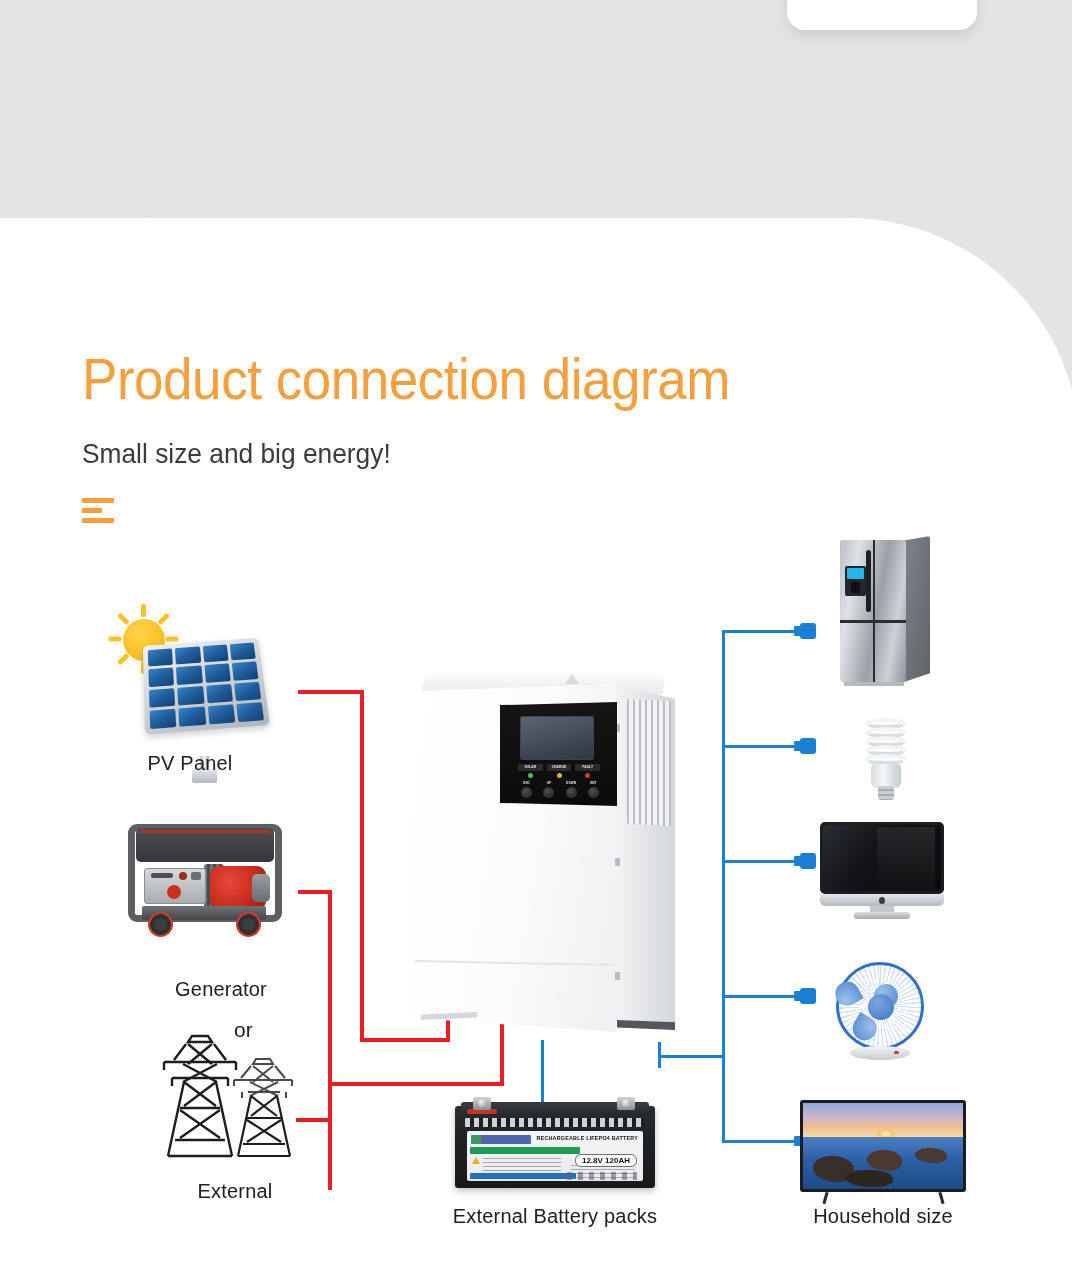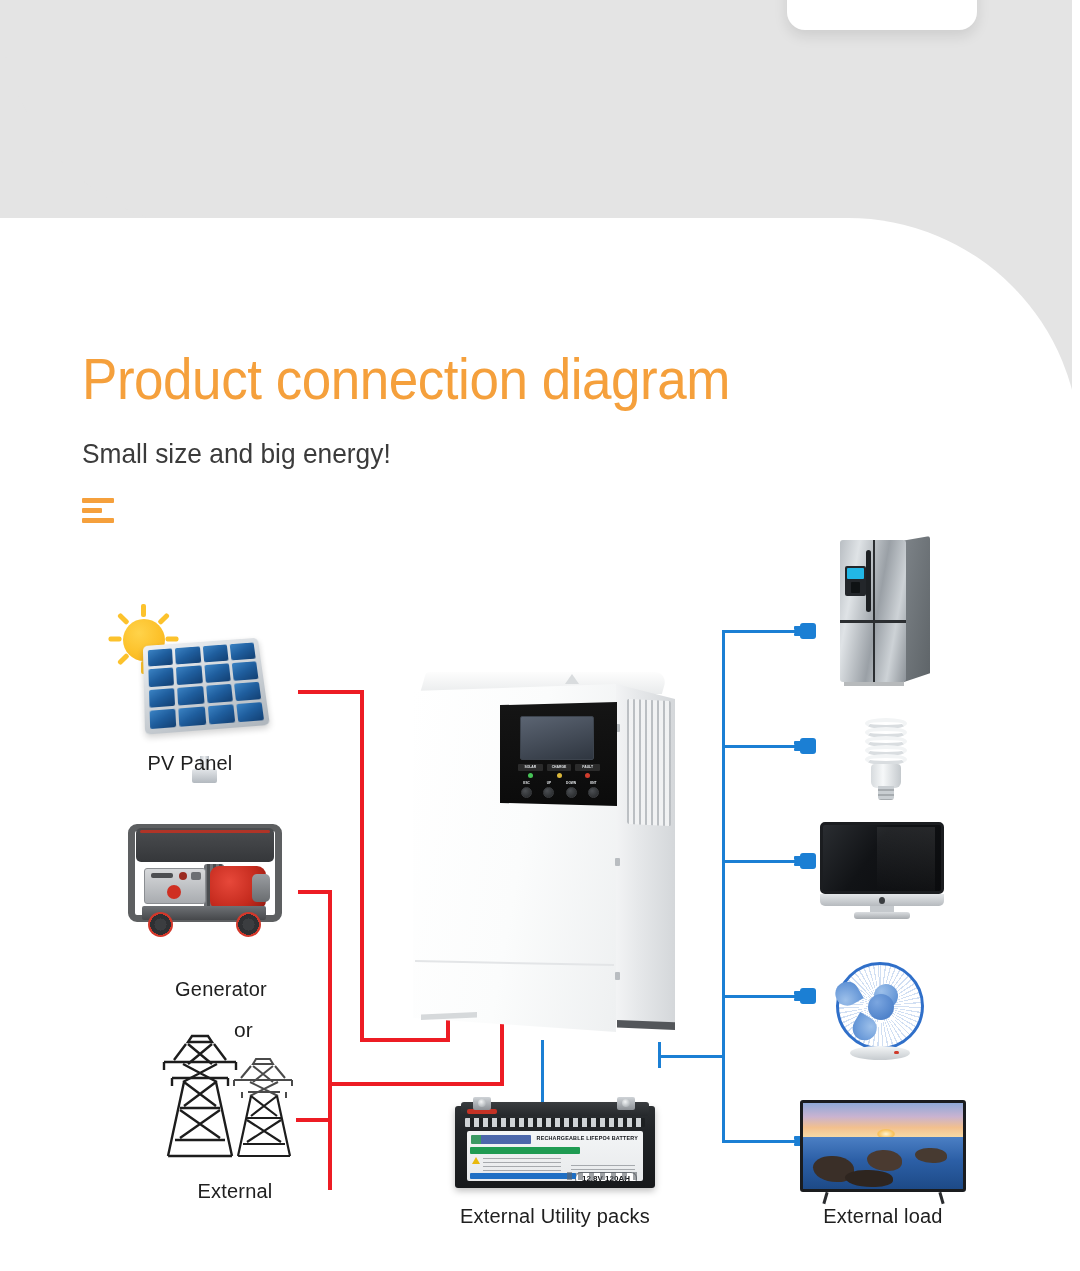--- a/index.html
+++ b/index.html
@@ -186,21 +186,21 @@
   .term-red{position:absolute;left:12px;top:11px;width:30px;height:5px;border-radius:2px;background:#c43225;}
   .ribs{position:absolute;left:10px;top:20px;width:180px;height:9px;
     background:repeating-linear-gradient(90deg,#cfd3d6 0 5px,#1d2022 5px 9px);border-radius:1px;}
   .lbl{position:absolute;left:12px;top:33px;width:176px;height:50px;border-radius:2px;
     background:linear-gradient(180deg,#f3f5f6 0%,#e8eaec 100%);overflow:hidden;}
   .lbl .brandbar{position:absolute;left:4px;top:4px;width:60px;height:9px;
     background:linear-gradient(90deg,#1b8a4a 0 16%,#2f4f9e 16% 100%);border-radius:1px;opacity:.85;}
   .lbl .t-right{position:absolute;right:5px;top:4px;font-size:5.4px;font-weight:bold;color:#12151a;letter-spacing:.2px;}
   .lbl .greenbar{position:absolute;left:3px;top:16px;width:110px;height:7px;background:#1f9b52;border-radius:1px;}
   .lbl .spec{position:absolute;right:6px;top:23px;font-size:8px;font-weight:bold;color:#0d0f12;
-    border:1px solid #6a6f75;padding:1px 6px;background:#fff;border-radius:6px;margin-top:18px;}
+    border:1px solid #6a6f75;padding:1px 6px;background:#fff;border-radius:6px;}
   .lbl .warn{position:absolute;left:5px;top:26px;width:8px;height:7px;background:#e8b90c;
     clip-path:polygon(50% 0,100% 100%,0 100%);}
   .lbl .txtA{position:absolute;left:16px;top:27px;width:78px;height:16px;
     background:repeating-linear-gradient(180deg,#6d7278 0 1px,transparent 1px 4px);opacity:.55;}
   .lbl .txtB{position:absolute;right:8px;top:34px;width:64px;height:13px;
     background:repeating-linear-gradient(180deg,#6d7278 0 1px,transparent 1px 4px);opacity:.55;}
   .lbl .bluebar{position:absolute;left:3px;bottom:2px;width:106px;height:6px;background:#1f6fc4;border-radius:1px;}
   .lbl .certs{position:absolute;right:6px;bottom:1px;width:70px;height:8px;
     background:repeating-linear-gradient(90deg,#5e6369 0 5px,transparent 5px 11px);opacity:.6;}
 
@@ -515,21 +515,21 @@
       <span class="t-right">RECHARGEABLE LIFEPO4 BATTERY</span>
       <i class="greenbar"></i>
       <i class="warn"></i>
       <i class="txtA"></i>
       <i class="txtB"></i>
       <span class="spec">12.8V  120AH</span>
       <i class="bluebar"></i>
       <i class="certs"></i>
     </div>
   </div>
-  <div class="cap cap-bat">External Utility packs</div>
+  <div class="cap cap-bat">External Battery packs</div>
 
   <div class="fridge">
     <span class="fr-side"></span>
     <span class="fr-main"></span>
     <span class="fr-div"></span>
     <span class="fr-hsplit"></span>
     <span class="fr-handle"></span>
     <span class="fr-disp">
         <i></i>
         <u></u>
@@ -578,15 +578,15 @@
       <i class="tv-sea"></i>
       <i class="rock r3"></i>
         <i class="rock r2"></i>
         <i class="rock r1"></i>
         <i class="rock r4"></i>
     </span>
     <span class="tv-leg l"></span>
     <span class="tv-leg r"></span>
   </div>
 
-  <div class="cap cap-house">External load</div>
+  <div class="cap cap-house">Household size</div>
 
 </div>
 
 </body></html>

